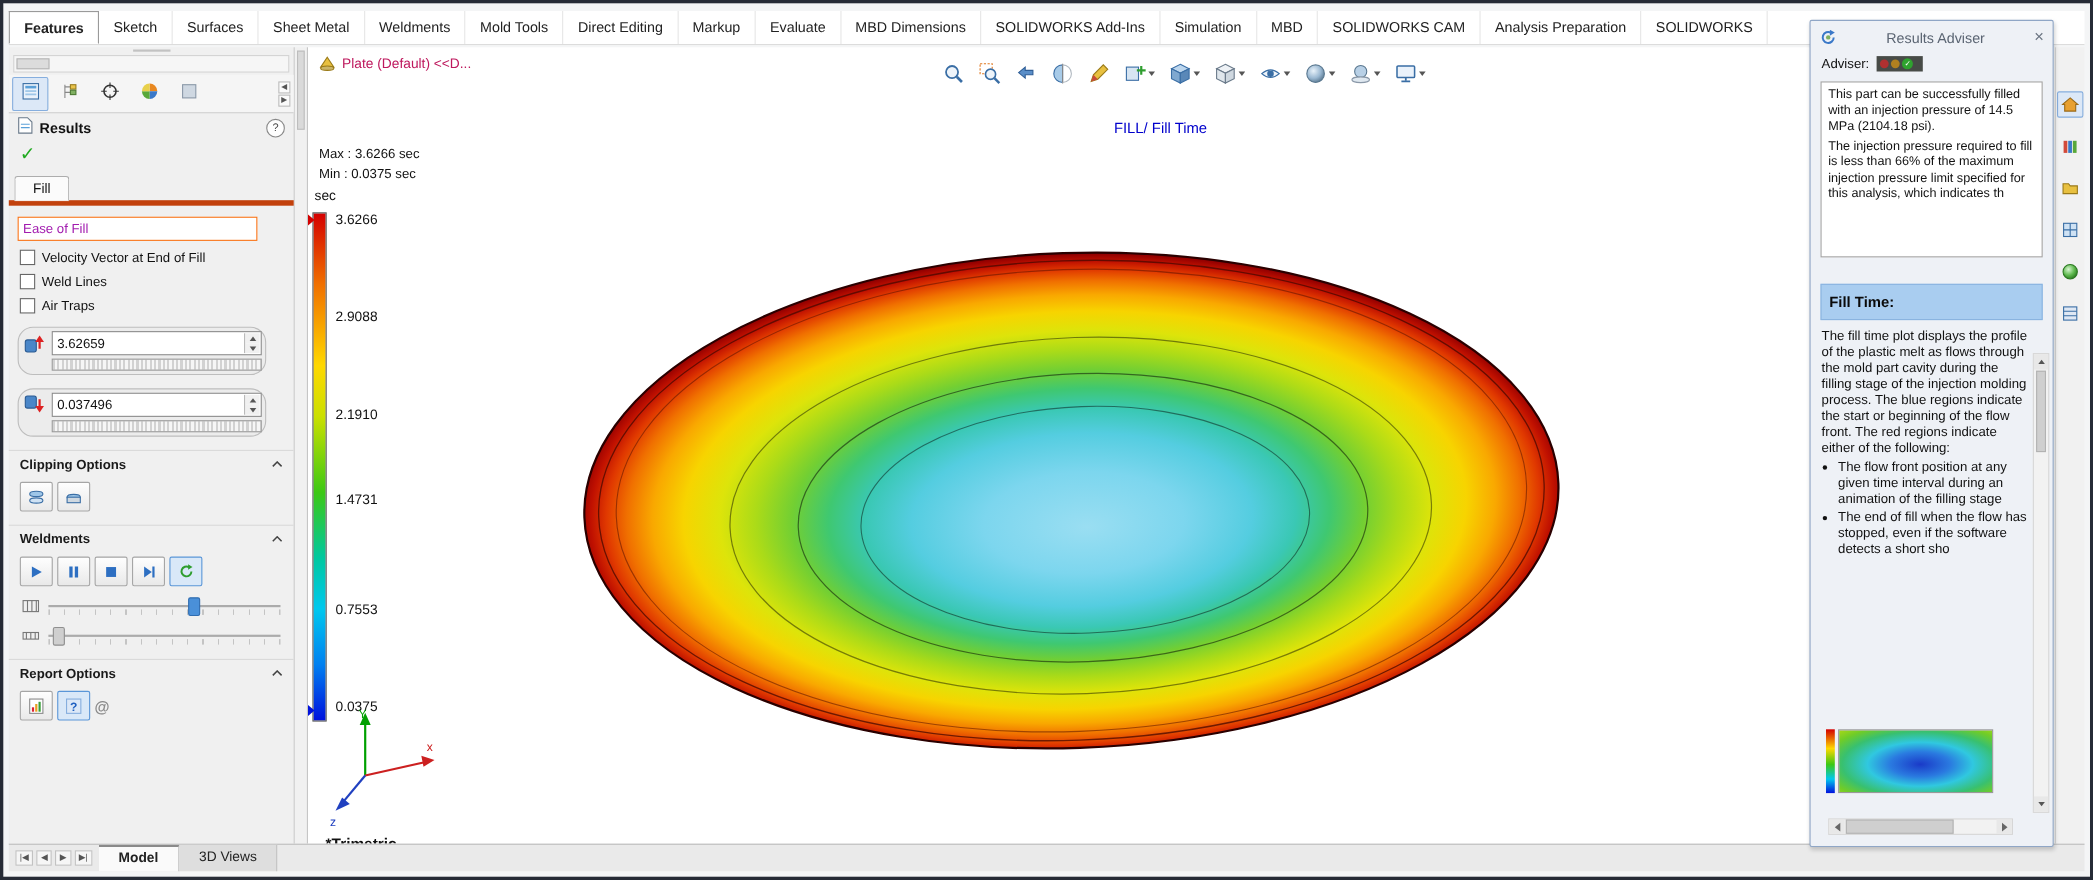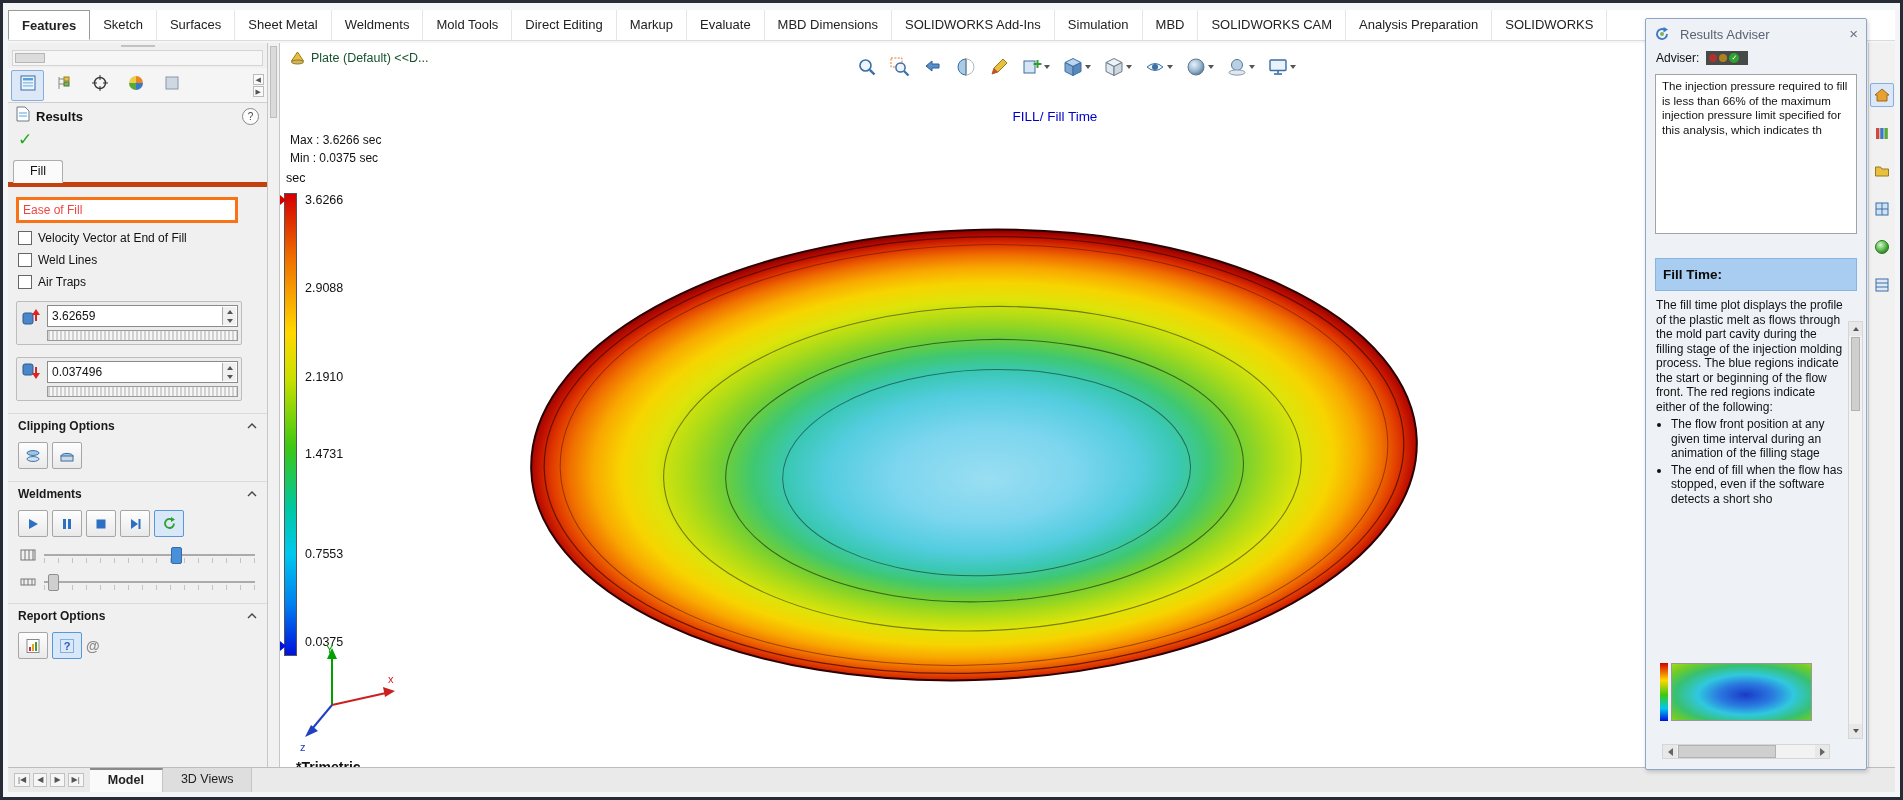--- a/index.html
+++ b/index.html
@@ -21,24 +21,24 @@
   .ptab{width:31px;height:29px;display:flex;align-items:center;justify-content:center;border:1px solid transparent;border-radius:2px;}
   .ptab.active{border-color:#86aede;background:#dcE8f7;}
   .ptab-nav{margin-left:auto;display:flex;flex-direction:column;gap:1px;}
   .ptab-nav span{font-size:7px;color:#555;border:1px solid #bbb;background:#fafafa;padding:0 2px;line-height:9px;}
   .pm-header{height:26px;display:flex;align-items:center;gap:6px;padding:0 8px;}
   .pm-title{font-size:13px;font-weight:bold;color:#111;}
   .help-circle{margin-left:auto;width:15px;height:15px;border:1px solid #888;border-radius:50%;font-size:10px;color:#444;display:flex;align-items:center;justify-content:center;background:#fdfdfd;}
   .ok-check{color:#1faa1f;font-size:17px;font-weight:bold;margin:2px 0 0 10px;line-height:18px;}
   .fill-tab-row{position:relative;height:25px;border-bottom:5px solid #c2410c;margin-top:8px;}
   .fill-tab{position:absolute;left:5px;bottom:-1px;padding:3px 16px 4px;background:#fbfbfb;border:1px solid #adadad;border-bottom:1px solid #fbfbfb;border-radius:3px 3px 0 0;font-size:12.5px;color:#111;}
-  .ease-input{display:block;margin:10px 8px 2px;width:208px;height:20px;background:#fff;border:3px solid #f97316;font-size:12px;padding:0 4px;font-family:inherit;color:#ef4444;}
+  .ease-input{display:block;margin:10px 8px 2px;width:208px;height:20px;background:#fff;border:1px solid #f97316;font-size:12px;padding:0 4px;font-family:inherit;color:#a21caf;}
   .chk{display:flex;align-items:center;gap:6px;margin:8px 10px 0;font-size:12px;color:#111;}
   .chk .box{width:12px;height:12px;border:1px solid #666;background:#fff;flex:0 0 auto;}
-  .spin-group{margin:12px 8px 0;background:#ececec;border:1px solid #bdbdbd;padding:3px;display:flex;gap:5px;align-items:flex-start;width:226px;box-sizing:border-box;border-radius:2px;}
+  .spin-group{margin:12px 8px 0;background:#ececec;border:1px solid #bdbdbd;padding:3px;display:flex;gap:5px;align-items:flex-start;width:226px;box-sizing:border-box;border-radius:14px;}
   .spin-main{flex:1;}
   .spin-input{height:20px;background:#fff;border:1px solid #8a8a8a;font-size:12px;padding:0 16px 0 4px;position:relative;display:flex;align-items:center;color:#111;}
   .updown{position:absolute;right:1px;top:1px;bottom:1px;width:13px;border-left:1px solid #aaa;display:flex;flex-direction:column;}
   .updown div{flex:1;display:flex;align-items:center;justify-content:center;background:#f0f0f0;}
   .tri-up{width:0;height:0;border-left:3px solid transparent;border-right:3px solid transparent;border-bottom:4px solid #555;}
   .tri-down{width:0;height:0;border-left:3px solid transparent;border-right:3px solid transparent;border-top:4px solid #555;}
   .thumbwheel{height:9px;margin-top:3px;border:1px solid #9a9a9a;background:repeating-linear-gradient(90deg,#d2d2d2 0 2px,#f6f6f6 2px 4px);}
   .sect{display:flex;justify-content:space-between;align-items:center;padding:5px 10px 3px;font-size:12px;font-weight:bold;color:#1a1a1a;border-top:1px solid #dadada;margin-top:12px;}
   .toolrow{display:flex;gap:4px;padding:6px 10px 0;align-items:center;}
   .tool-btn{width:28px;height:25px;border:1px solid #a6a6a6;background:linear-gradient(#fefefe,#e9e9e9);display:flex;align-items:center;justify-content:center;border-radius:2px;}
@@ -49,39 +49,39 @@
   .slider .ticks{position:absolute;left:0;right:0;top:12px;height:5px;background:repeating-linear-gradient(90deg,#c4c4c4 0 1px,transparent 1px 14px);}
   .sthumb{position:absolute;top:1px;width:9px;height:15px;border-radius:2px;}
   .sthumb.blue{background:#4a90d9;border:1px solid #2f6cb0;}
   .sthumb.gray{background:#cfcfcf;border:1px solid #8f8f8f;}
   .at-glyph{color:#8a8a8a;font-size:14px;font-weight:bold;}
   .panel-vscroll{position:absolute;left:265px;top:40px;bottom:30px;width:12px;background:#f1f1f1;border-right:1px solid #c6c6c6;box-sizing:border-box;}
   .panel-vscroll .vthumb{margin:3px 2px;height:70px;background:#dadada;border:1px solid #bdbdbd;}
 
   
   .viewport{position:absolute;left:277px;top:40px;right:32px;bottom:30px;background:#fff;overflow:hidden;}
-  .breadcrumb{position:absolute;left:10px;top:8px;display:flex;align-items:center;gap:6px;font-size:12.5px;color:#14532d;}
+  .breadcrumb{position:absolute;left:10px;top:8px;display:flex;align-items:center;gap:6px;font-size:12.5px;color:#be185d;}
   .hud{position:absolute;left:575px;top:12px;display:flex;align-items:center;gap:9px;}
   .hud-btn{display:flex;align-items:center;gap:2px;padding:2px;}
   .caret{width:0;height:0;border-left:3px solid transparent;border-right:3px solid transparent;border-top:4px solid #555;}
   .plot-title{position:absolute;left:775px;top:66px;transform:translateX(-50%);font-size:13.5px;color:#0000cc;white-space:nowrap;}
   .maxmin{position:absolute;left:10px;top:88px;font-size:12px;color:#111;line-height:18px;white-space:nowrap;}
   .legend-unit{position:absolute;left:6px;top:128px;font-size:12.5px;color:#111;}
   .legend-bar{position:absolute;left:4px;top:150px;width:13px;height:463px;border:1px solid #555;box-sizing:border-box;
     background:linear-gradient(180deg,#d40000 0%,#f07000 14%,#ffd800 30%,#cbe000 40%,#3cc814 55%,#00c8a0 68%,#00c8ee 78%,#0080f0 89%,#0011dd 100%);}
   .legend-tick{position:absolute;left:25px;font-size:12.5px;color:#111;white-space:nowrap;}
   .lmarker{position:absolute;width:0;height:0;border-top:5px solid transparent;border-bottom:5px solid transparent;}
   .info-block{position:absolute;left:1244px;top:90px;width:121px;overflow:hidden;font-size:12px;line-height:19px;color:#111;}
   .info-block div{white-space:nowrap;}
   .view-name{position:absolute;left:16px;top:716px;font-size:14px;font-weight:bold;color:#111;}
   .triad{position:absolute;left:18px;top:598px;}
 
   
   .adviser{position:absolute;left:1642px;top:15px;width:222px;height:752px;background:#eef1f6;border:1px solid #8fa6c6;border-radius:2px;z-index:60;box-sizing:border-box;box-shadow:1px 2px 4px rgba(0,0,0,.18);}
-  .adv-title{display:flex;align-items:center;gap:10px;padding:7px 8px 5px;}
+  .adv-title{display:flex;align-items:center;gap:10px;padding:7px 8px 5px;text-align:center;}
   .adv-title-text{font-size:13px;color:#5a6472;flex:1;}
   .adv-close{font-size:15px;color:#6a7482;line-height:12px;}
   .adv-row{display:flex;align-items:center;gap:7px;padding:4px 10px 2px;font-size:12px;color:#111;}
   .pills{width:42px;height:14px;background:#474b47;display:flex;align-items:center;gap:2px;padding:0 3px;box-sizing:border-box;}
   .dot{width:8px;height:8px;border-radius:50%;}
   .dot.r{background:#b03030;}.dot.o{background:#b08020;}
   .dot.g{background:#2fa32f;width:10px;height:10px;color:#fff;font-size:7px;display:flex;align-items:center;justify-content:center;}
   .adv-msg{margin:7px 9px 0;background:#fff;border:1px solid #a3a3a3;height:150px;padding:4px 6px;font-size:11.5px;line-height:14.5px;color:#111;overflow:hidden;}
   .adv-msg p{margin:0 0 3px;}
   .adv-section{margin:24px 9px 0;background:#a9cdf0;border:1px solid #8ab4e0;padding:8px 7px;font-size:13.5px;font-weight:bold;color:#0a0a0a;}
@@ -577,20 +577,21 @@
     <div class="adv-row">
       <span>Adviser:</span>
       <span class="pills">
         <span class="dot r"></span>
         <span class="dot o"></span>
         <span class="dot g">✓</span>
       </span>
     </div>
 
     <div class="adv-msg">
+      <p>This part can be successfully filled with an injection pressure of 14.5 MPa (2104.18 psi).</p>
       <p>The injection pressure required to fill is less than 66% of the maximum injection pressure limit specified for this analysis, which indicates th</p>
     </div>
 
     <div class="adv-section">Fill Time:</div>
 
     <div class="adv-body">
       <span>The fill time plot displays the profile of the plastic melt as flows through the mold part cavity during the filling stage of the injection molding process. The blue regions indicate the start or beginning of the flow front. The red regions indicate either of the following:</span>
       <ul>
         <li>The flow front position at any given time interval during an animation of the filling stage</li>
         <li>The end of fill when the flow has stopped, even if the software detects a short sho</li>

